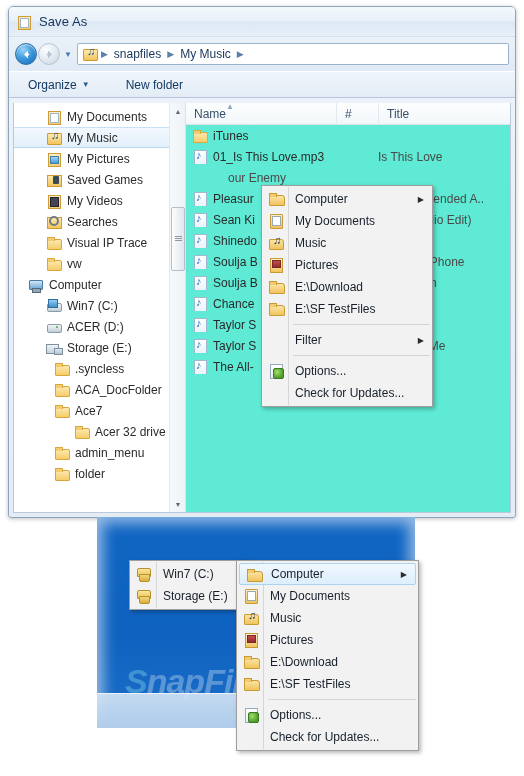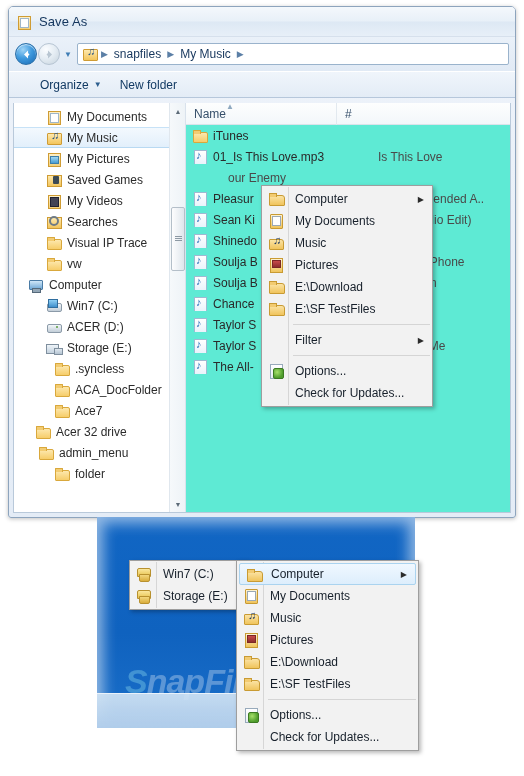--- a/index.html
+++ b/index.html
@@ -57,21 +57,21 @@
     font-size: 12px; color: #16365c;
   }
   .crumb { padding: 0 3px; color:#16365c; }
   .sep { color:#5b7fa6; font-size:9px; padding: 0 1px; }
 
   .toolbar {
     height: 27px;
     background: linear-gradient(#f0f5fb, #e3ecf6);
     border-top: 1px solid #ffffff;
     border-bottom: 1px solid #b6c7db;
-    display: flex; align-items: center; padding-left: 26px; gap: 8px;
+    display: flex; align-items: center; padding-left: 14px; gap: 26px;
     font-size: 12px; color: #123a63;
   }
   .tb-item { display:flex; align-items:center; gap:5px; padding: 2px 5px; }
   .caret { font-size: 8px; color:#2d5f8f; }
 
   .body {
     position: absolute; left: 4px; top: 96px; right: 4px; bottom: 4px;
     display: flex; background: #fff;
     border: 1px solid #b9c9da; border-top:none;
   }
@@ -441,25 +441,25 @@
               <span>.syncless</span>
             </div>
             <div class="tnode ind1" style="padding-left: 40px;">
               <span class="ic folder"></span>
               <span>ACA_DocFolder</span>
             </div>
             <div class="tnode ind1" style="padding-left: 40px;">
               <span class="ic folder"></span>
               <span>Ace7</span>
             </div>
-            <div class="tnode ind1" style="padding-left: 21px;">
+            <div class="tnode ind1" style="padding-left: 60px;">
               <span class="ic folder"></span>
               <span>Acer 32 drive</span>
             </div>
-            <div class="tnode ind1" style="padding-left: 24px;">
+            <div class="tnode ind1" style="padding-left: 40px;">
               <span class="ic folder"></span>
               <span>admin_menu</span>
             </div>
             <div class="tnode ind1" style="padding-left: 40px;">
               <span class="ic folder"></span>
               <span>folder</span>
             </div>
           </div>
         <div class="vscroll">
           <div class="sb-arrow up">▲</div>
@@ -475,20 +475,23 @@
       </div>
 
       <div class="listpane">
         <div class="colhead">
           <div class="col c-name">
             <span>Name</span>
             <span class="sortmark">▲</span>
           </div>
           <div class="col c-num">
             <span>#</span>
+          </div>
+          <div class="col c-title">
+            <span>Title</span>
           </div>
         </div>
         <div id="filerows">
             <div class="row">
               <div class="fname">
                 <span class="ic folder"></span>
                 <span>iTunes</span>
               </div>
               <div class="fnum"></div>
               <div class="ftitle"></div>

